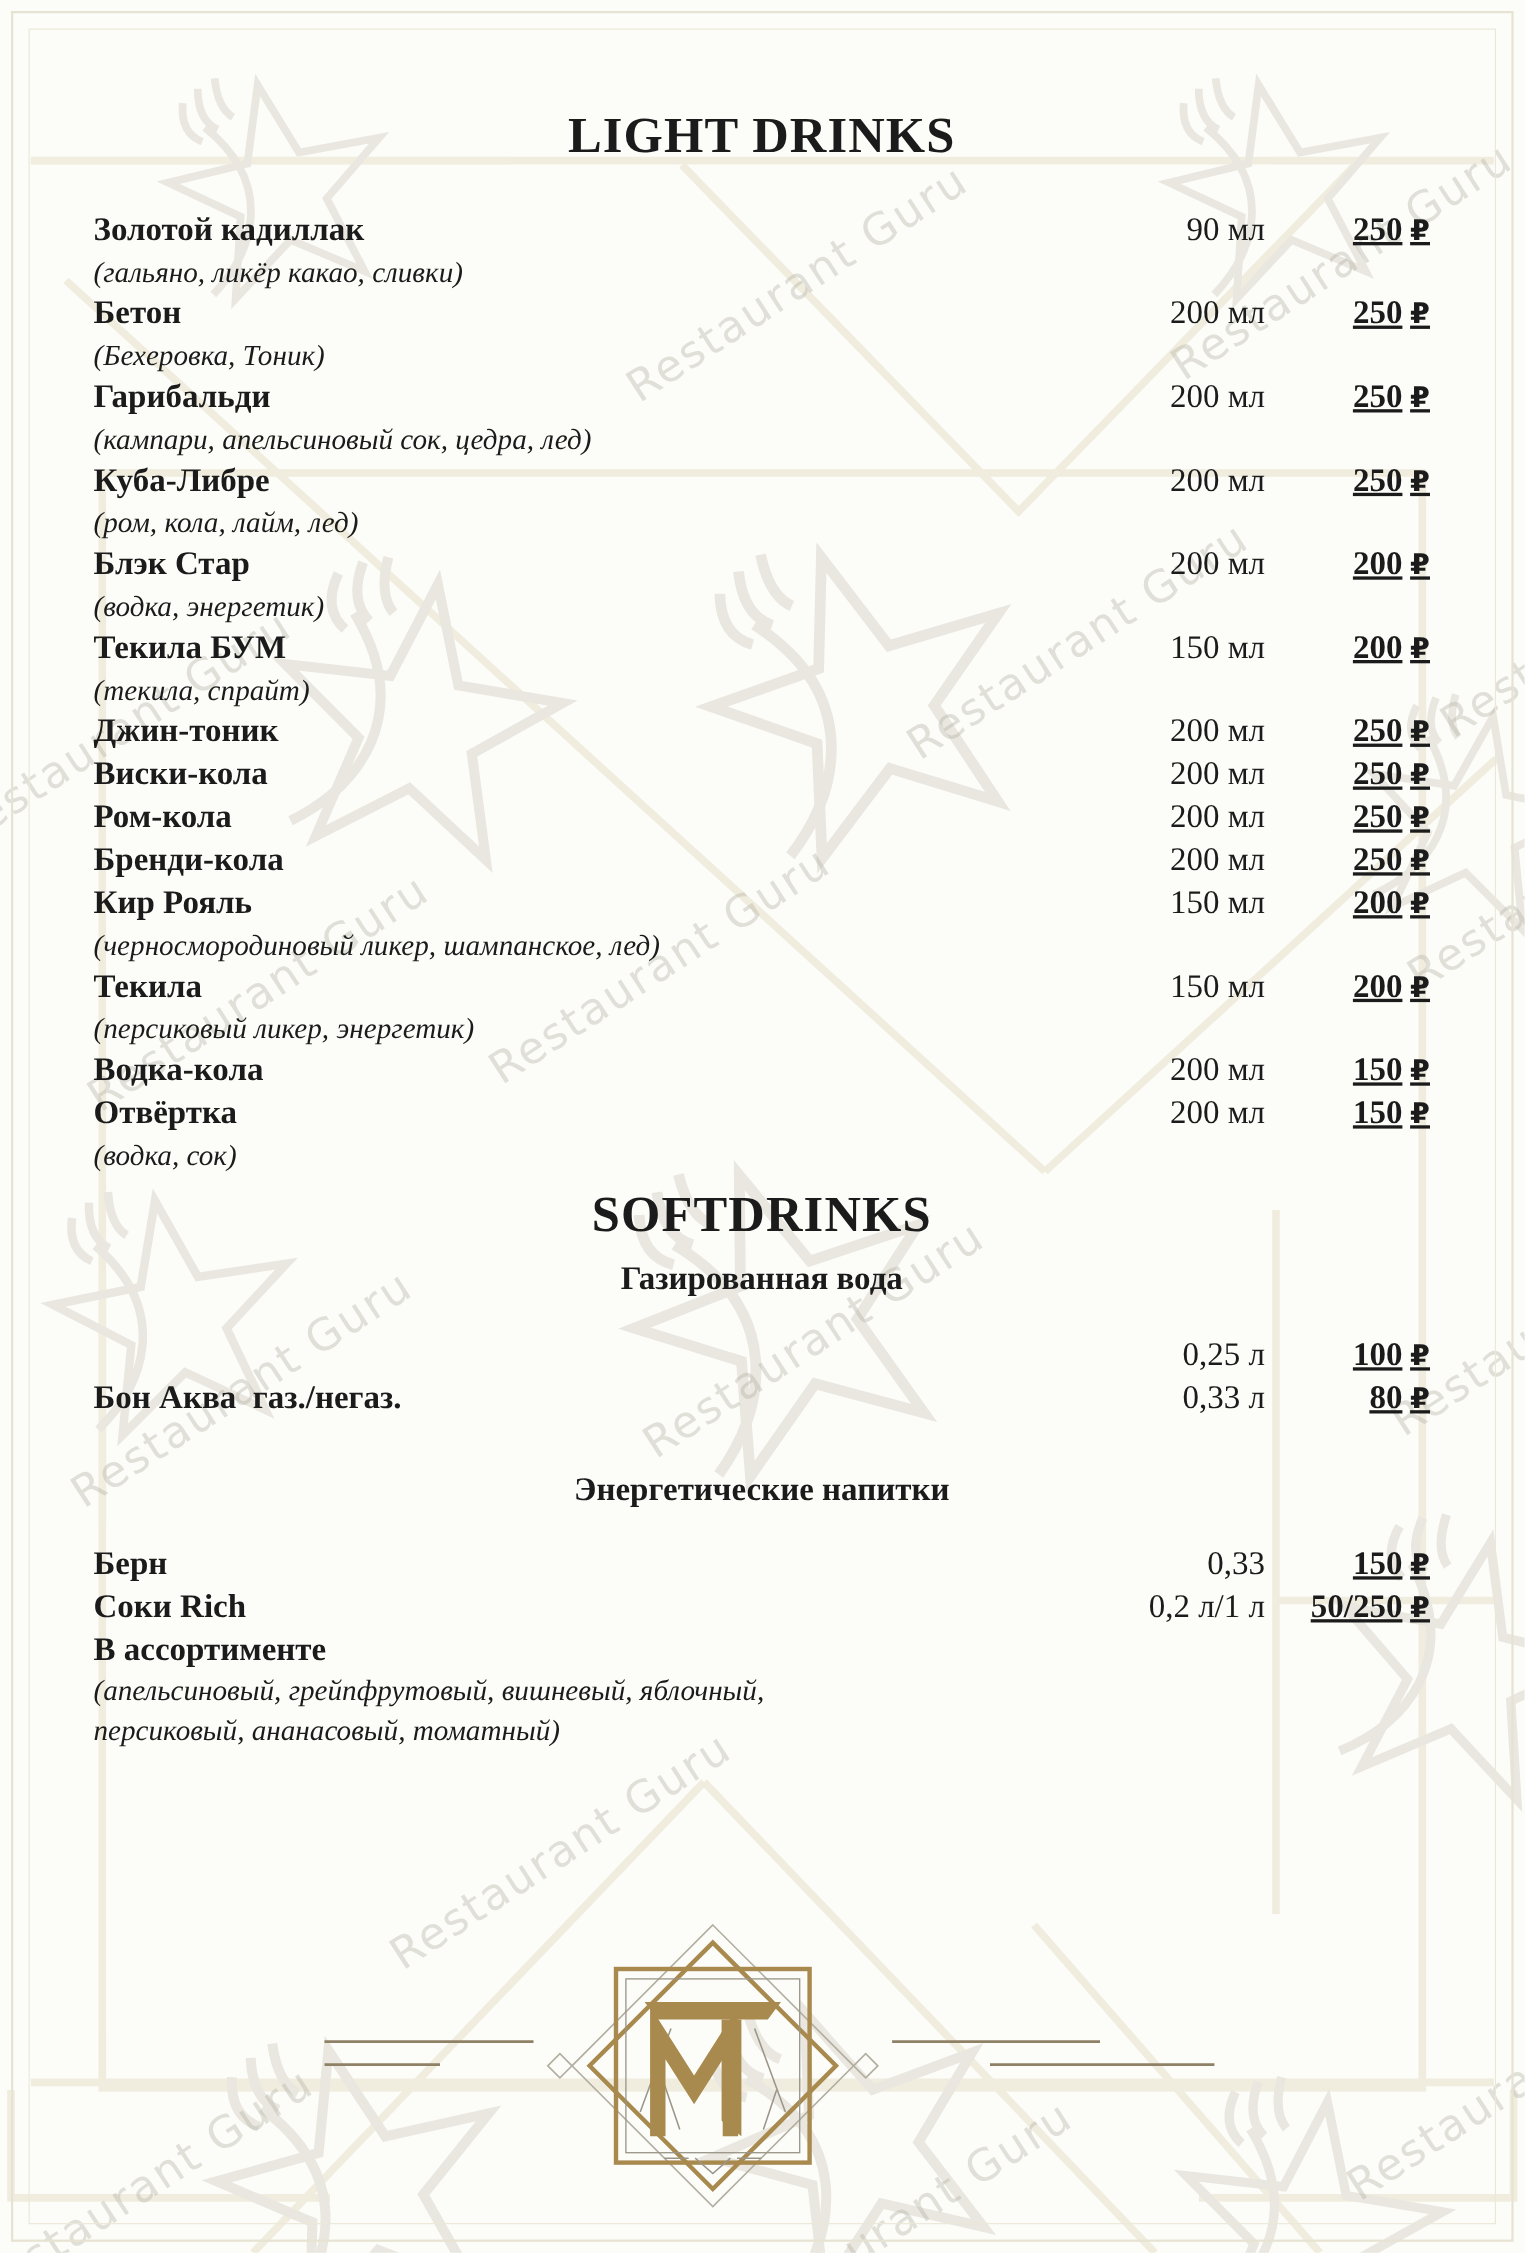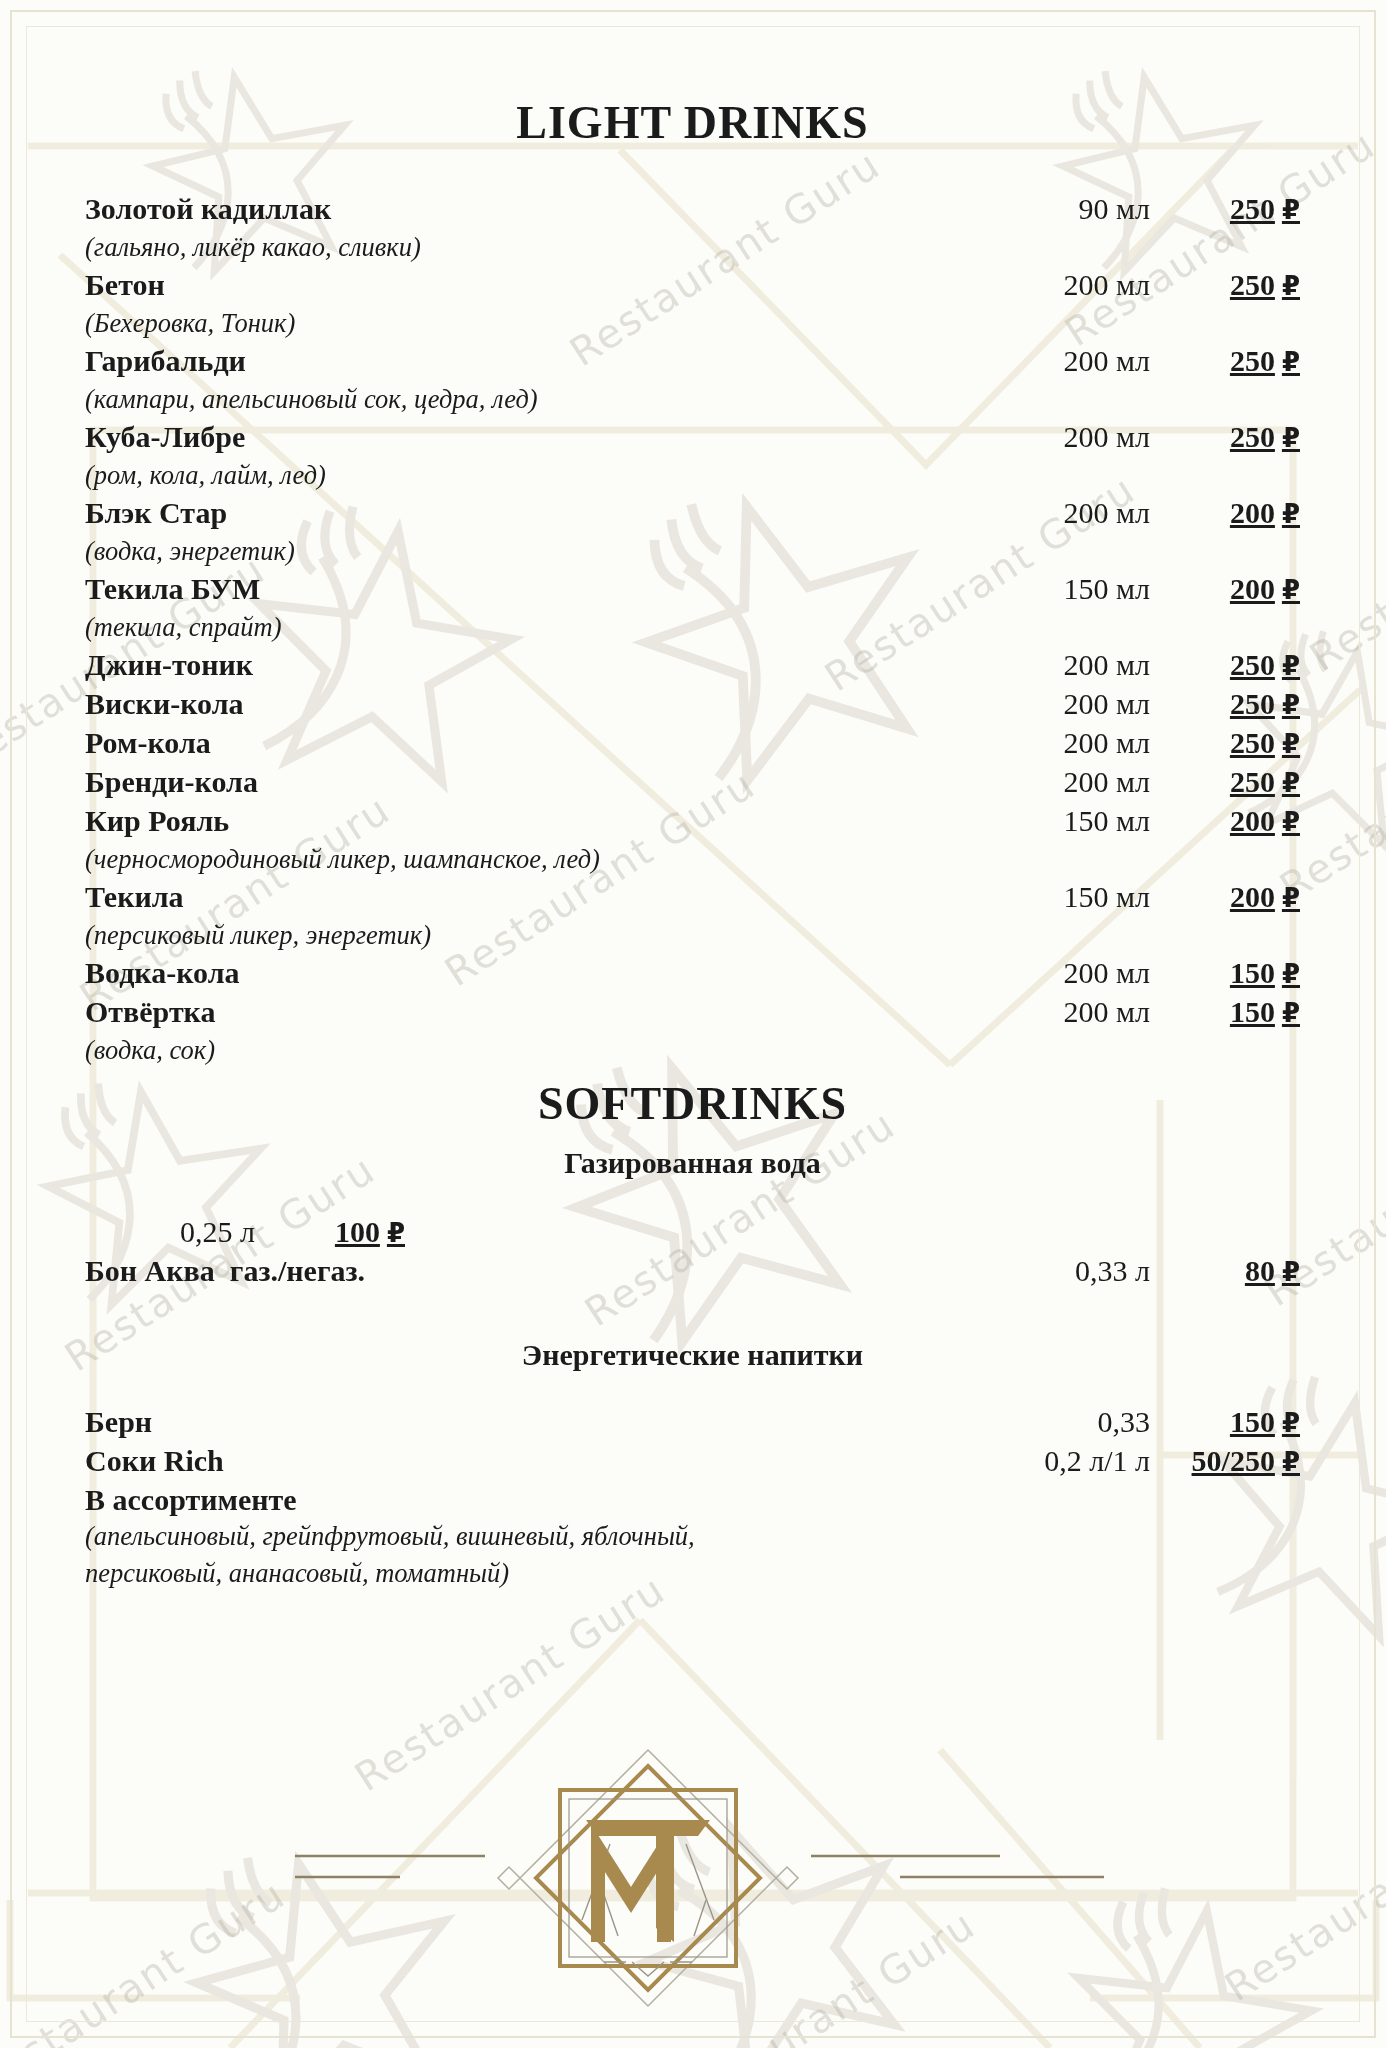--- a/index.html
+++ b/index.html
@@ -25,21 +25,21 @@
   .content{position:relative;z-index:2;padding:0 86px 0 85px;}
   .section-title{font-size:46px;font-weight:bold;text-align:center;line-height:54px;letter-spacing:1px;}
   .light-title{margin-top:96px;}
   .soft-title{margin-top:8px;}
   .sub-title{font-size:30px;font-weight:bold;text-align:center;line-height:40px;}
   .sub1{margin-top:12px;}
   .sub2{margin-top:44px;}
   .items{margin-top:40px;}
   .items-tight{margin-top:30px;}
   .items-energy{margin-top:28px;}
-  .row{display:flex;align-items:baseline;line-height:37px;}
+  .row{display:flex;align-items:baseline;line-height:37px;justify-content:flex-end;}
   .nm{flex:1;font-weight:bold;font-size:30px;white-space:pre-wrap;}
   .vol{width:170px;text-align:right;font-size:30px;white-space:nowrap;}
   .prc{width:150px;text-align:right;font-size:30px;font-weight:bold;white-space:nowrap;text-decoration:underline;}
   .rub{font-family:"DejaVu Sans",sans-serif;font-size:26px;margin-left:7px;font-weight:bold;}
   .desc{font-size:26.5px;font-style:italic;line-height:37px;}
   .desc-wide{max-width:660px;}
 
   
   .logo-svg{position:absolute;left:0;top:1730px;z-index:1;}
 </style>

